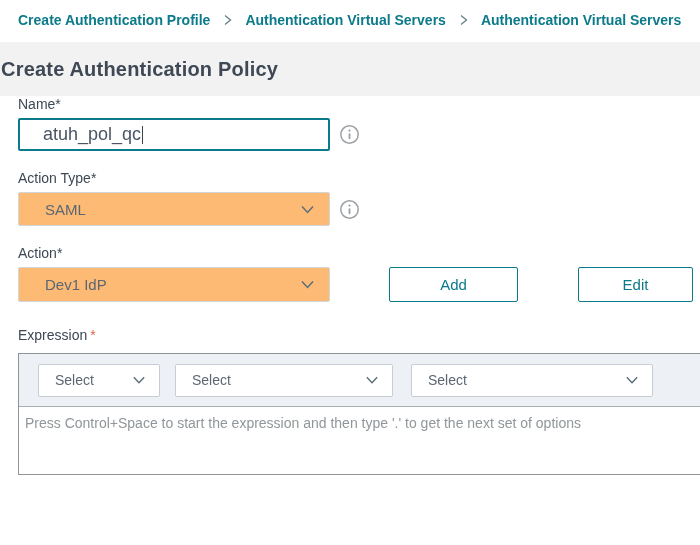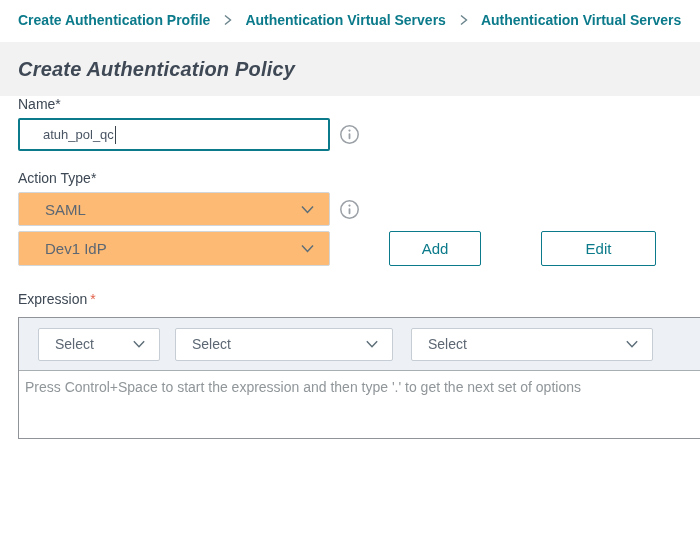--- a/index.html
+++ b/index.html
@@ -5,51 +5,51 @@
   * { margin: 0; padding: 0; box-sizing: border-box; }
   html, body { width: 700px; height: 545px; overflow: hidden; background: #fff;
     font-family: "Liberation Sans", "DejaVu Sans", sans-serif; }
 
   .breadcrumb { display: flex; align-items: center; margin: 12px 0 0 18px;
     white-space: nowrap; overflow: hidden; width: 700px; }
   .crumb { color: #0b7a8a; font-size: 14px; font-weight: bold; text-decoration: none; cursor: pointer; }
   .crumb-sep { margin: 0 11px; display: inline-flex; align-items: center; flex: 0 0 auto; }
 
   .title-bar { margin-top: 14px; height: 54px; background: #f2f2f2;
-    display: flex; align-items: center; padding-left: 18px; width: 700px; font-style: italic; }
+    display: flex; align-items: center; padding-left: 1px; width: 700px; }
   .page-title { color: #3f4956; font-size: 20px; font-weight: 600; letter-spacing: 0.2px; }
 
   .form { padding-left: 18px; }
   .field-label { font-size: 14px; color: #3d4854; height: 17px; }
   .field-label.tight { margin-top: 19px; }
   .field-label.exp { margin-top: 25px; }
   .req-mark { color: #e0614a; margin-left: 3px; }
 
   .field-row { display: flex; align-items: center; margin-top: 5px; }
 
   .text-input { width: 312px; height: 33px; border: 2px solid #0b7a8a; border-radius: 2px;
     background: #fff; display: flex; align-items: center; padding-left: 23px;
-    font-size: 13px; color: #4a5563; cursor: text; }
+    font-size: 18px; color: #4a5563; cursor: text; }
   .caret { display: inline-block; width: 1px; height: 18px; background: #3a424c; margin-left: 1px;
     animation: blink 1.1s steps(1) infinite; }
   @keyframes blink { 50% { opacity: 0; } }
 
   .info-btn { width: 21px; height: 21px; margin-left: 9px; background: none; border: none;
     padding: 0; cursor: pointer; display: flex; align-items: center; justify-content: center; }
 
   .select-box { width: 312px; height: 34px; border: 1px solid #d2d6d9; border-radius: 2px;
     background: #fdba74; display: flex; align-items: center; padding: 0 13px 0 26px;
     font-size: 15px; color: #5c6773; cursor: pointer; }
   .select-box .sel-text { flex: 1; overflow: hidden; white-space: nowrap; }
   .action-select { height: 35px; }
 
   .btn-row { display: flex; align-items: center; margin-top: 5px; gap: 44px; }
   .outline-btn { height: 35px; background: #fff; border: 1px solid #0b7a8a; border-radius: 2px;
     color: #0b7a8a; font-size: 15px; font-family: inherit; cursor: pointer; }
-  .add-btn { width: 92px; margin-left: 15px; }
+  .add-btn { width: 129px; margin-left: 15px; }
   .edit-btn { width: 115px; margin-left: 16px; }
 
   .exp-box { margin-top: 9px; width: 710px; border: 1px solid #909498; }
   .exp-toolbar { height: 53px; background: #edf1f5; border-bottom: 1px solid #a9aeb3;
     display: flex; align-items: center; padding-left: 19px; }
   .mini-select { height: 33px; background: #fff; border: 1px solid #c6cdd4; border-radius: 2px;
     display: flex; align-items: center; padding: 0 12px 0 16px; font-size: 14px; color: #5c6773;
     cursor: pointer; }
   .mini-select .sel-text { flex: 1; }
   .mini-1 { width: 122px; margin-left: 0; }
@@ -113,20 +113,21 @@
     </div>
     <button class="info-btn">
       <svg width="21" height="21" viewBox="0 0 21 21">
         <circle cx="10.5" cy="10.5" r="8.7" fill="none" stroke="#9aa0a6" stroke-width="1.5"></circle>
         <circle cx="10.5" cy="6.6" r="1.1" fill="#9aa0a6"></circle>
         <rect x="9.6" y="9.2" width="1.8" height="6" rx="0.9" fill="#9aa0a6"></rect>
       </svg>
     </button>
   </div>
 
+  <div class="field-label tight">Action*</div>
   <div class="btn-row">
     <div class="select-box action-select">
       <span class="sel-text">Dev1 IdP</span>
       <svg width="17" height="17" viewBox="0 0 17 17">
           <path d="M3 5.5 L8.5 11.5 L14 5.5" fill="none" stroke="#5d6e78" stroke-width="1.5"></path>
         </svg>
     </div>
     <button class="outline-btn add-btn">Add</button>
     <button class="outline-btn edit-btn">Edit</button>
   </div>

